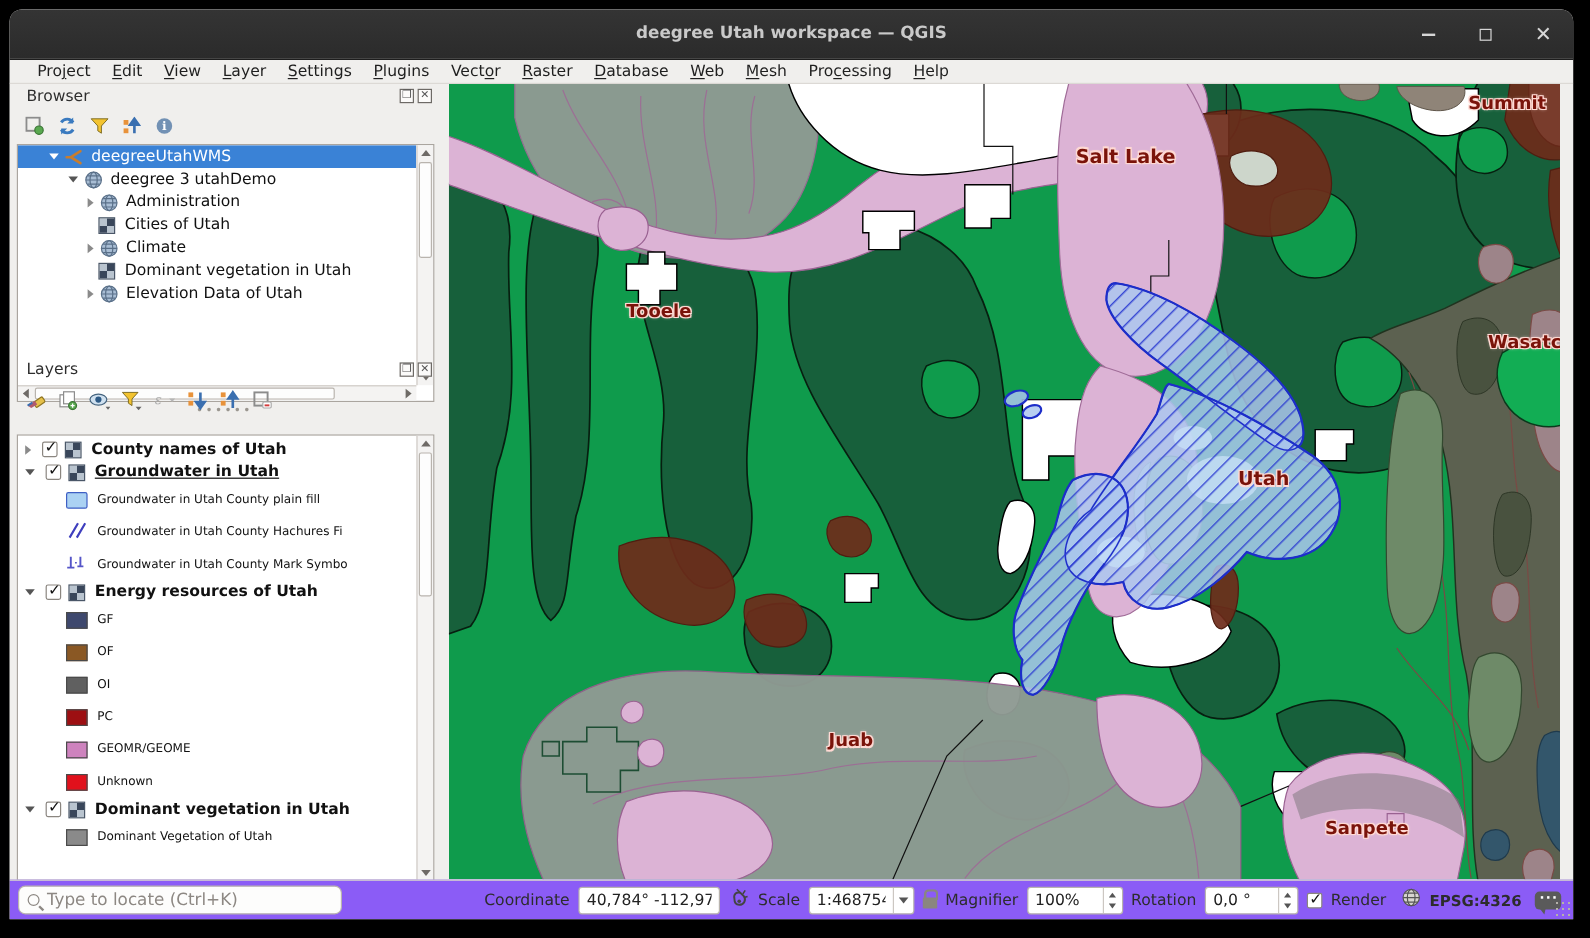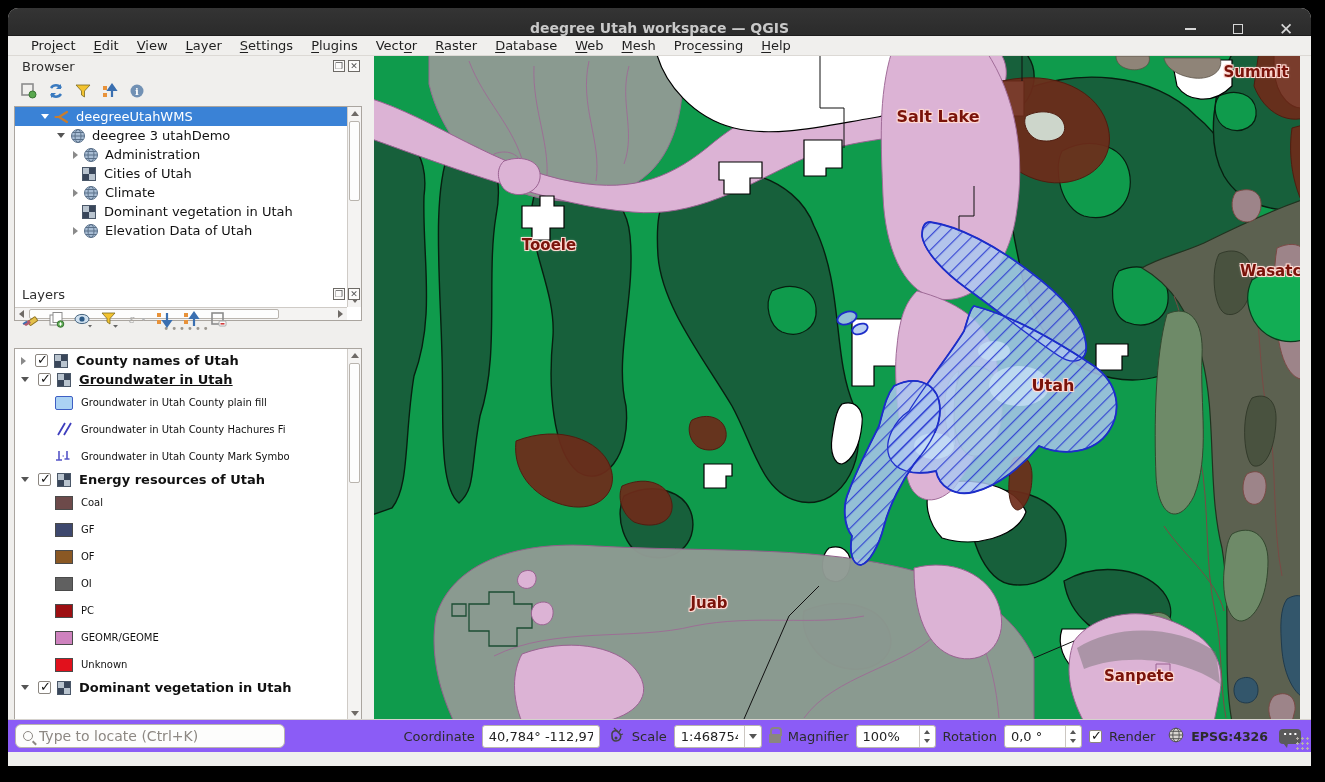--- a/index.html
+++ b/index.html
@@ -1,20 +1,20 @@
 <!DOCTYPE html>
 <html><head>
 <meta charset="utf-8">
 <style>
   * { margin:0; padding:0; box-sizing:border-box; }
   html,body { width:1325px; height:782px; background:#000; font-family:"DejaVu Sans", sans-serif; overflow:hidden; }
   .window { position:absolute; left:8px; top:8px; width:1303px; height:758px; background:#f0efed; border-radius:10px 10px 0 0; overflow:hidden; }
 
   
-  .titlebar { position:relative; height:28px; background:linear-gradient(#343434,#2b2b2b); border-bottom:1px solid #1d1d1d; }
+  .titlebar { position:relative; height:42px; background:linear-gradient(#343434,#2b2b2b); border-bottom:1px solid #1d1d1d; }
   .title-text { position:absolute; left:0; right:0; top:12px; text-align:center; color:#c9c9c9; font-size:14px; font-weight:bold; }
   .win-controls { position:absolute; right:16px; top:0; height:42px; display:flex; align-items:center; gap:30px; }
   .wc { width:18px; height:18px; display:flex; align-items:center; justify-content:center; color:#d6d6d6; }
   .wc-min { width:11px; height:2px; background:#d6d6d6; }
   .wc-max { width:10px; height:10px; border:1.5px solid #d6d6d6; }
   .wc-close { font-size:17px; line-height:1; color:#d6d6d6; }
 
   
   .menubar { height:20px; background:#f0efed; display:flex; align-items:center; padding-left:14px; font-size:13px; color:#1f1f1f; border-bottom:1px solid #dcd9d5; }
   .menu-item { padding:0 9px; white-space:nowrap; }
@@ -351,24 +351,20 @@
             <div class="brow" style="padding-left:6px;">
               <span class="expander exp-open"></span>
               <span class="cb checked"></span>
               <span class="bicon">
                   <span class="checker" style="display:block;"></span>
                 </span>
               <span class="lyr-label">Energy resources of Utah</span>
             </div>
 
             <div class="legrow">
-              <span class="swatch" style="background: rgb(109, 74, 74);"></span>
-              <span>Coal</span>
-            </div>
-            <div class="legrow">
               <span class="swatch" style="background: rgb(62, 72, 110);"></span>
               <span>GF</span>
             </div>
             <div class="legrow">
               <span class="swatch" style="background: rgb(138, 88, 36);"></span>
               <span>OF</span>
             </div>
             <div class="legrow">
               <span class="swatch" style="background: rgb(96, 96, 96);"></span>
               <span>OI</span>
@@ -386,20 +382,24 @@
               <span>Unknown</span>
             </div>
 
             <div class="brow" style="padding-left:6px;">
               <span class="expander exp-open"></span>
               <span class="cb checked"></span>
               <span class="bicon">
                   <span class="checker" style="display:block;"></span>
                 </span>
               <span class="lyr-label">Dominant vegetation in Utah</span>
+            </div>
+            <div class="legrow">
+              <span class="swatch" style="background: rgb(138, 138, 138);"></span>
+              <span>Dominant Vegetation of Utah</span>
             </div>
 
           </div>
           <div class="vscroll" style="bottom:12px;">
             <span class="tri tri-up"></span>
               <span class="tri tri-down"></span>
             <span style="position:absolute; left:1px; right:1px; top:14px; height:120px; background:#fdfdfd; border:1px solid #b9b4ae; border-radius:2px;"></span>
           </div>
           <div class="hscroll">
             <span class="tri tri-left"></span>

